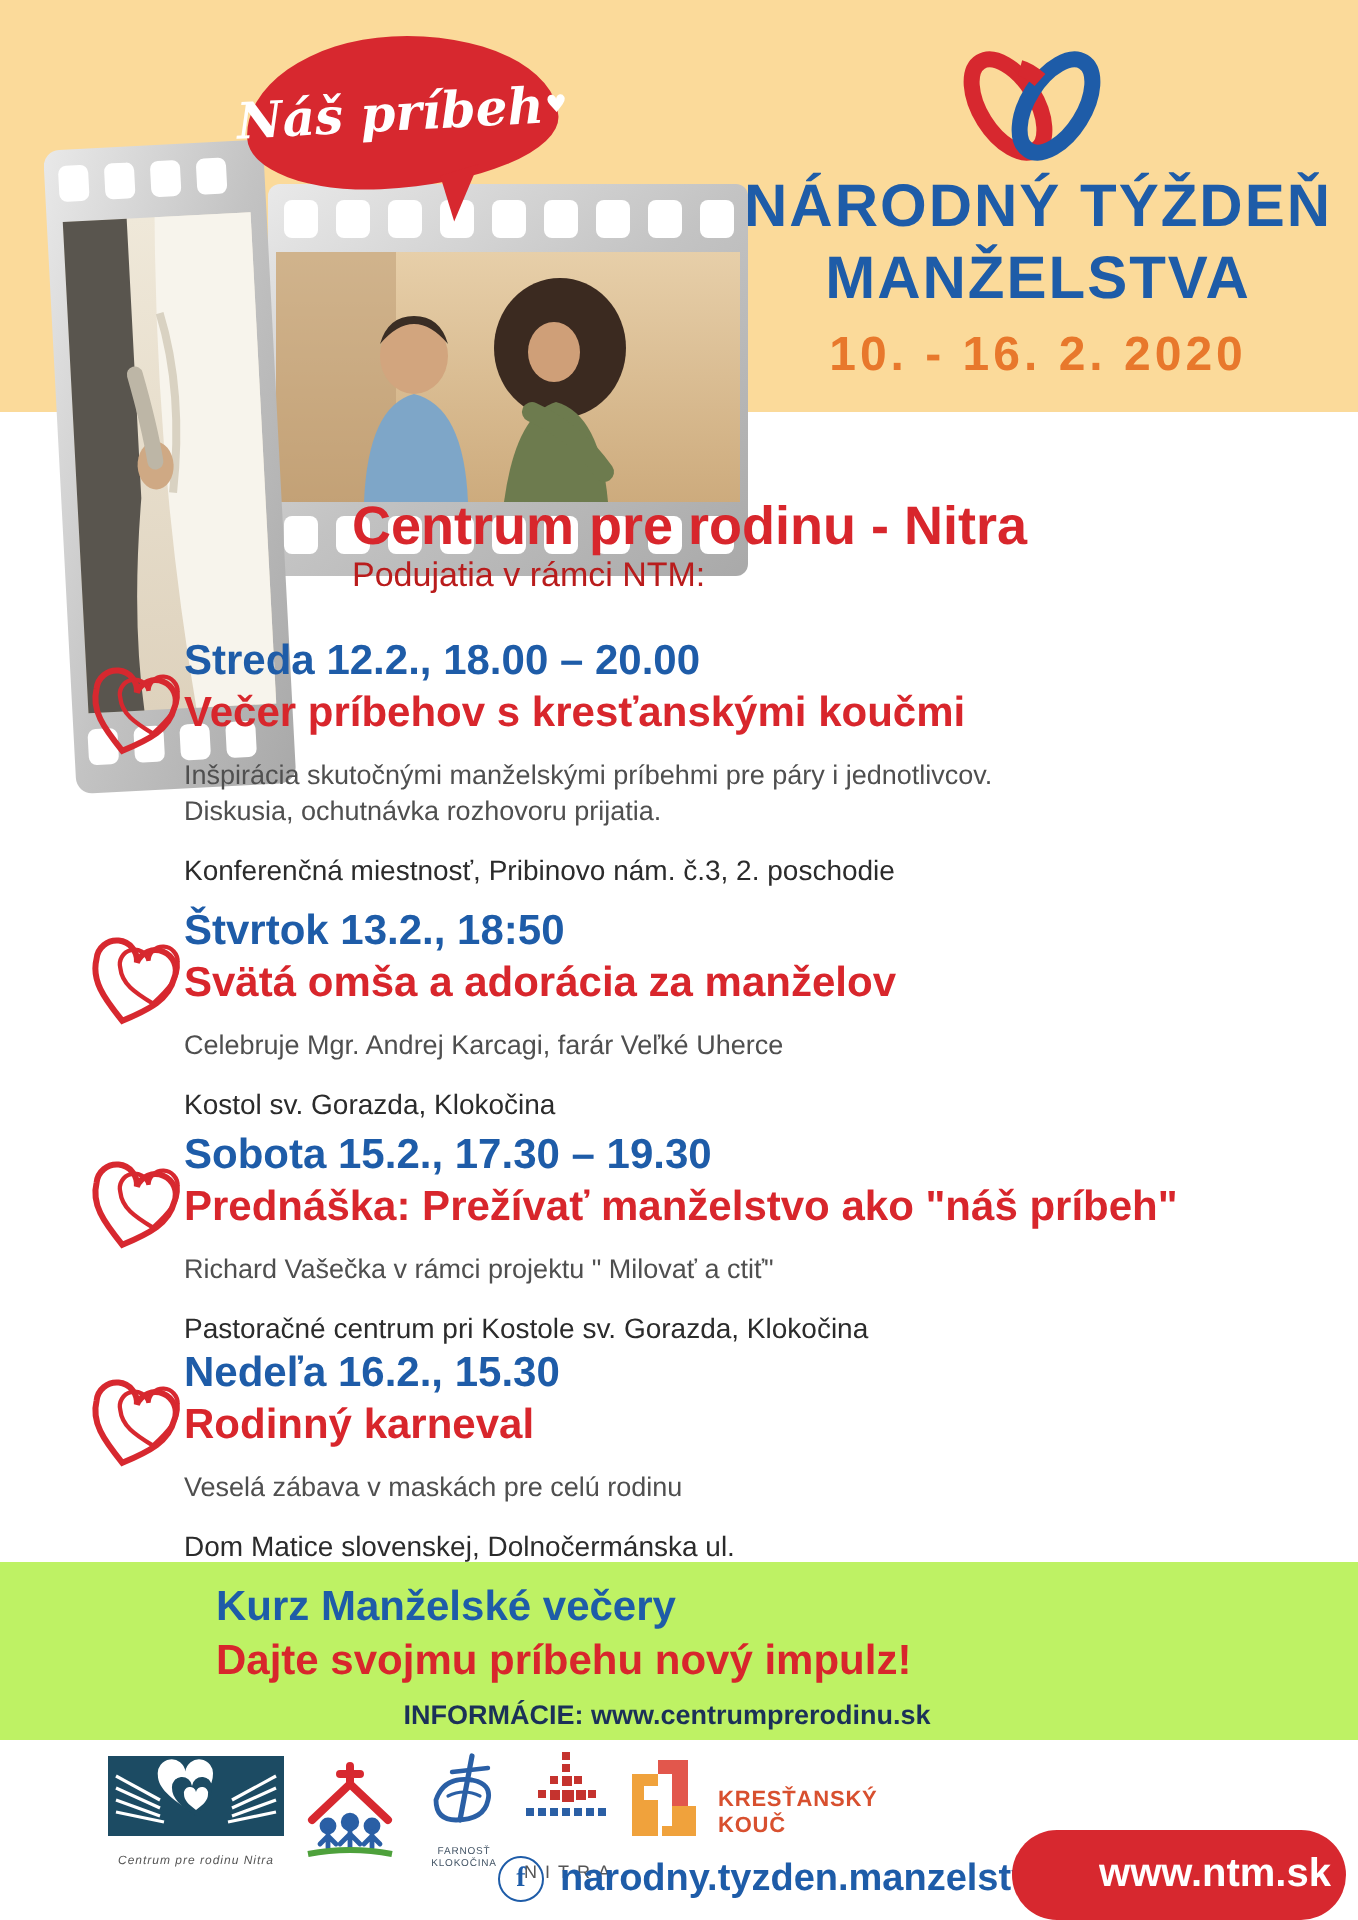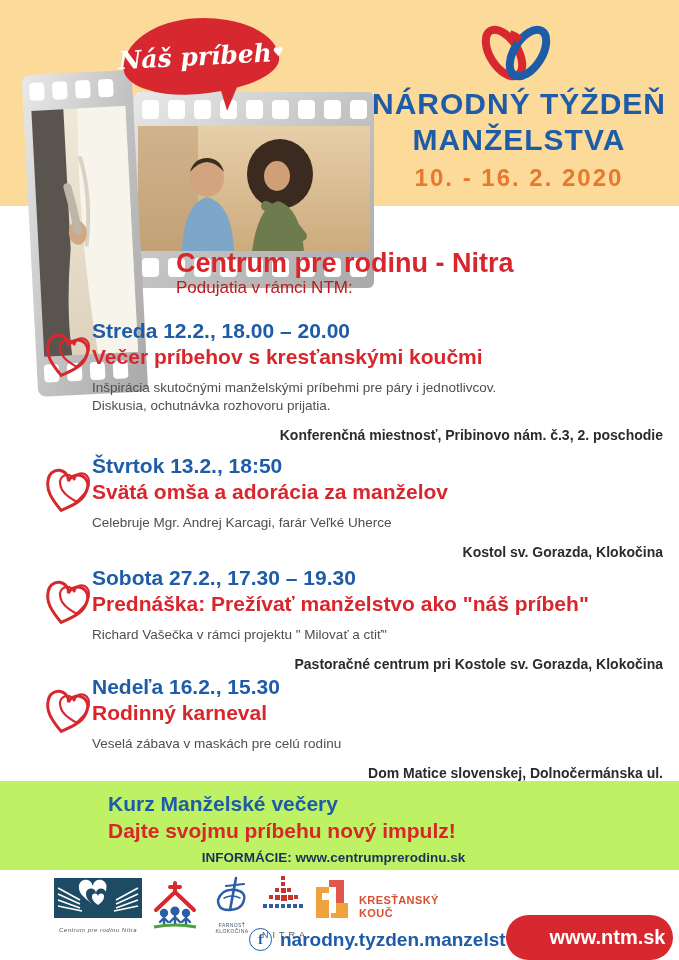--- a/index.html
+++ b/index.html
@@ -36,21 +36,21 @@
   .intro-h{color:#D8262C;font-size:27px;font-weight:600;line-height:30px;}
   .intro-s{color:#b91c1c;font-size:17px;font-weight:500;line-height:20px;}
 
   
   .events{position:absolute;left:0;top:318px;width:679px;z-index:6;}
   .event{position:relative;padding-left:92px;padding-right:16px;}
   .event .hearts{position:absolute;left:40px;top:8px;}
   .ev-dt{color:#1E5CA8;font-size:21px;font-weight:600;line-height:26px;}
   .ev-title{color:#D8262C;font-size:21px;font-weight:600;line-height:26px;}
   .ev-desc{color:#4F4F4F;font-size:13.5px;line-height:18px;margin-top:9px;}
-  .ev-loc{color:#2B2B2B;font-size:14px;font-weight:700;line-height:17px;margin-top:12px;text-align:right;}
+  .ev-loc{color:#2B2B2B;font-size:14px;font-weight:400;line-height:17px;margin-top:12px;text-align:left;}
   .ev1{margin-bottom:9px;}
   .ev2{margin-bottom:4px;}
   .ev3{margin-bottom:1px;}
 
   
   .promo-inner{position:relative;height:100%;padding:9px 0 0 108px;box-sizing:border-box;}
   .promo-l1{color:#1E5CA8;font-size:21px;font-weight:600;line-height:27px;}
   .promo-l2{color:#D8262C;font-size:21px;font-weight:600;line-height:27px;}
   .promo-info{color:#1B3158;font-size:13.5px;font-weight:700;margin-top:6px;text-align:center;padding-right:120px;}
 
@@ -225,21 +225,21 @@
 
     <div class="event ev3">
       <span class="hearts">
         <svg width="64" height="56" viewBox="0 0 64 56">
           <g fill="none" stroke="#D7282F" stroke-width="3">
             <path transform="rotate(14 26 30)" d="M26 50 C14 41 6 34 6 23 a10 10 0 0 1 20 -3 a10 10 0 0 1 20 3 c0 11 -8 18 -20 27 Z"></path>
             <path transform="rotate(-6 40 22) scale(0.72) translate(22 6)" d="M26 50 C14 41 6 34 6 23 a10 10 0 0 1 20 -3 a10 10 0 0 1 20 3 c0 11 -8 18 -20 27 Z"></path>
           </g>
         </svg>
       </span>
-      <div class="ev-dt">Sobota 27.2., 17.30 – 19.30</div>
+      <div class="ev-dt">Sobota 15.2., 17.30 – 19.30</div>
       <div class="ev-title">Prednáška: Prežívať manželstvo ako "náš príbeh"</div>
       <div class="ev-desc">
         <div>Richard Vašečka v rámci projektu  " Milovať a ctiť"</div>
       </div>
       <div class="ev-loc">Pastoračné centrum pri Kostole sv. Gorazda, Klokočina</div>
     </div>
 
     <div class="event">
       <span class="hearts">
         <svg width="64" height="56" viewBox="0 0 64 56">

